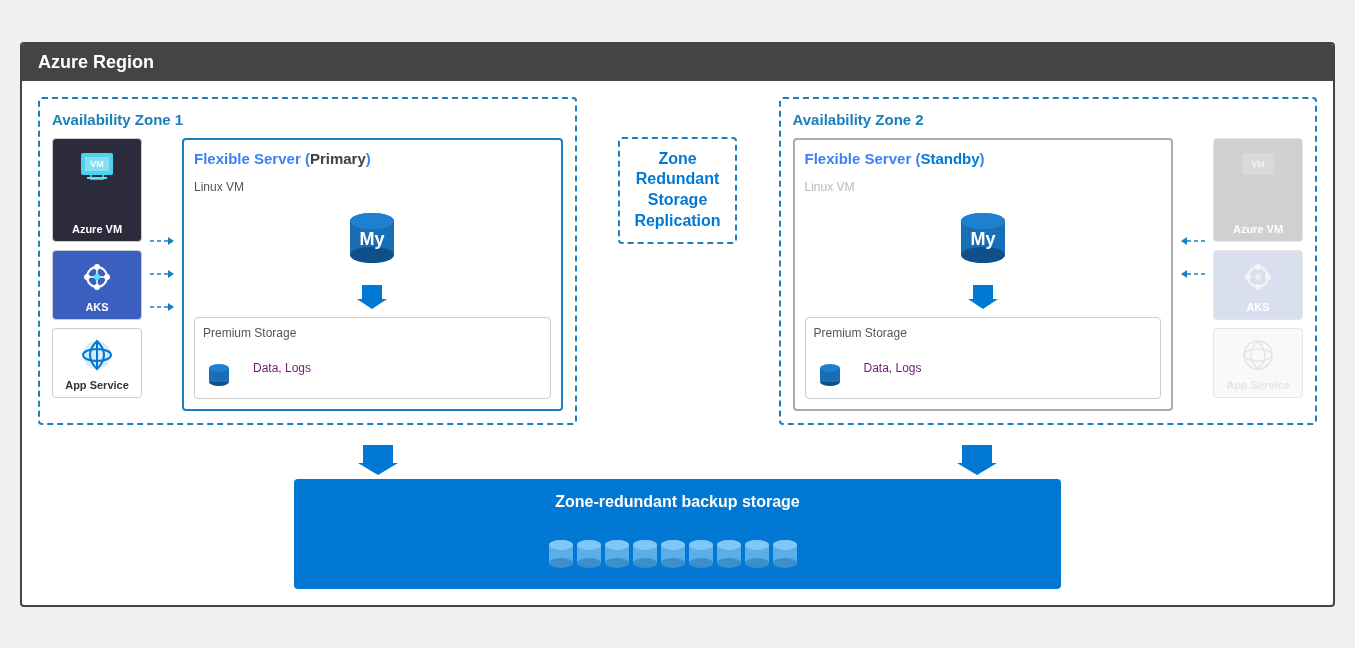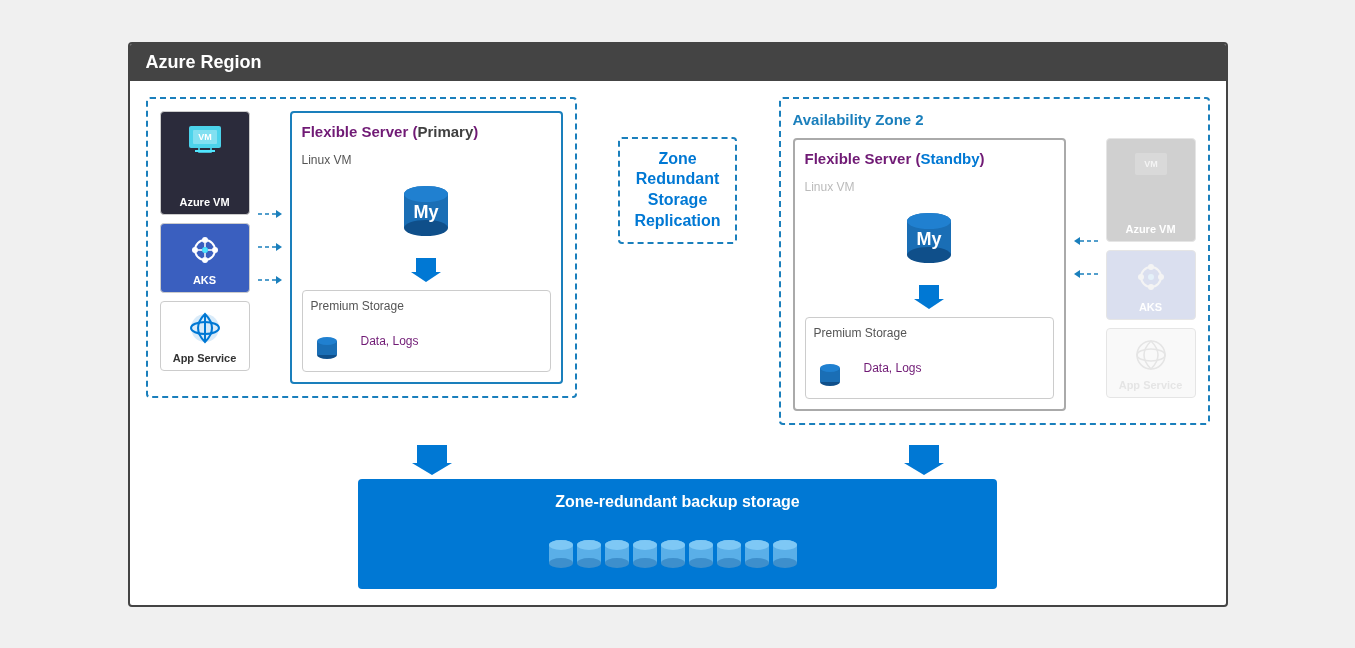--- a/index.html
+++ b/index.html
@@ -7,21 +7,21 @@
       background: #f0f0f0;
       font-family: 'Segoe UI', Arial, sans-serif;
       display: flex;
       align-items: center;
       justify-content: center;
       min-height: 100vh;
       padding: 10px;
     }
 
     .azure-region {
-      width: 1100px;
+      width: 1315px;
       background: white;
       border: 2px solid #444;
       border-radius: 4px;
       padding: 0;
       position: relative;
     }
 
     .azure-region-header {
       background: #444;
       color: white;
@@ -124,21 +124,21 @@
       position: relative;
     }
 
     .flex-server-title {
       font-size: 15px;
       font-weight: 700;
       color: #222;
     }
 
     .flex-server-title span {
-      color: #701a75;
+      color: #3b82f6;
     }
 
     
     .storage-box {
       border: 1.5px solid #ccc;
       border-radius: 4px;
       padding: 8px;
       background: white;
     }
 
@@ -215,20 +215,21 @@
 
 <div class="azure-region">
   <div class="azure-region-header">
     <span>Azure Region</span>
   </div>
   <div class="main-content">
 
     <div style="display:flex; gap:16px; align-items:flex-start; position:relative;">
 
       <div class="availability-zone" style="flex:1;">
+        <div class="zone-label">Availability Zone 1</div>
         <div style="display:flex; gap:8px; align-items:stretch;">
 
           <div style="display:flex; flex-direction:column; gap:8px; width:90px;">
 
             <div class="service-box azure-vm" style="position:relative;">
               <div class="vm-icon">
                 <svg width="40" height="40" viewBox="0 0 40 40">
                   <rect x="4" y="8" width="32" height="22" rx="2" fill="#50e6ff" opacity="0.9"></rect>
                   <rect x="8" y="12" width="24" height="14" rx="1" fill="#fff" opacity="0.3"></rect>
                   <path d="M14 30 L14 34 L26 34 L26 30" stroke="#50e6ff" stroke-width="1.5" fill="none"></path>

